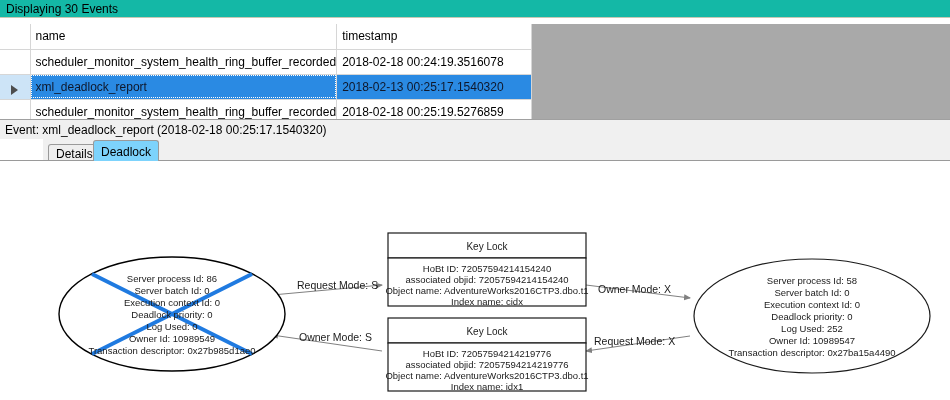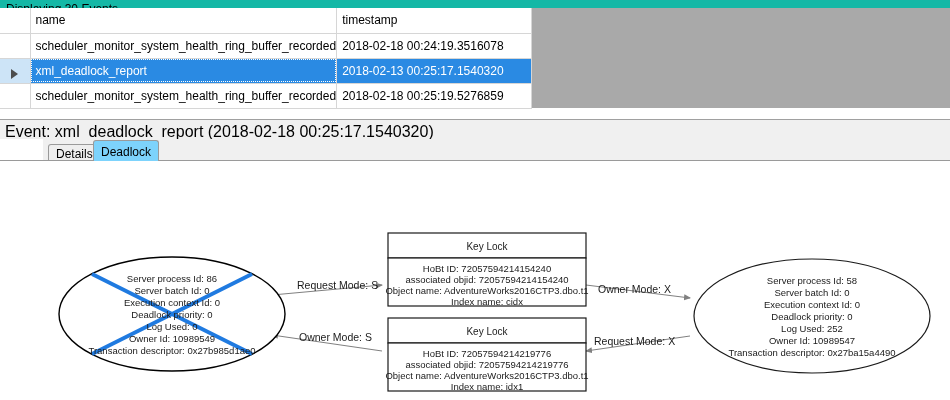--- a/index.html
+++ b/index.html
@@ -30,21 +30,21 @@
     position: absolute;
     left: 6px; top: 2px;
     font-size: 12px;
     line-height: 14px;
     white-space: nowrap;
   }
 
   
   #events-grid {
     position: absolute;
-    left: 0; top: 8px;
+    left: 0; top: 24px;
     width: 950px; height: 100px;
     background: #a9a9a9;
     box-sizing: border-box;
   }
   #events-grid table {
     border-collapse: collapse;
     table-layout: fixed;
     background: #ffffff;
   }
   #events-grid col.sel   { width: 30px; }
@@ -65,21 +65,21 @@
     background: #ffffff;
     box-sizing: border-box;
   }
   #events-grid th { color: #000; }
   #events-grid td.sel-cell,
   #events-grid th.sel-cell {
     padding: 0;
     text-align: center;
     position: relative;
   }
-  #events-grid tr.selected td { background: #2a8ae3; color: #ffffff; }
+  #events-grid tr.selected td { background: #2a8ae3; color: #0f172a; }
   #events-grid tr.selected td.sel-cell {
     background: #cde4f7;
     color: #000;
   }
   #events-grid tr.selected td.cell-focus {
     outline: 1px dotted #ffffff;
     outline-offset: -2px;
   }
   .row-arrow {
     display: inline-block;
@@ -96,21 +96,21 @@
     position: absolute;
     left: 0; top: 119px;
     width: 950px; height: 20px;
     background: #f0f0f0;
     border-top: 1px solid #a0a0a0;
     box-sizing: border-box;
   }
   #event-caption-band .caption-text {
     position: absolute;
     left: 5px; top: 3px;
-    font-size: 16px;
+    font-size: 12px;
     white-space: nowrap;
   }
 
   
   #tab-strip {
     position: absolute;
     left: 0; top: 139px;
     width: 950px; height: 22px;
     background: #f0f0f0;
     margin-left: 43px;

